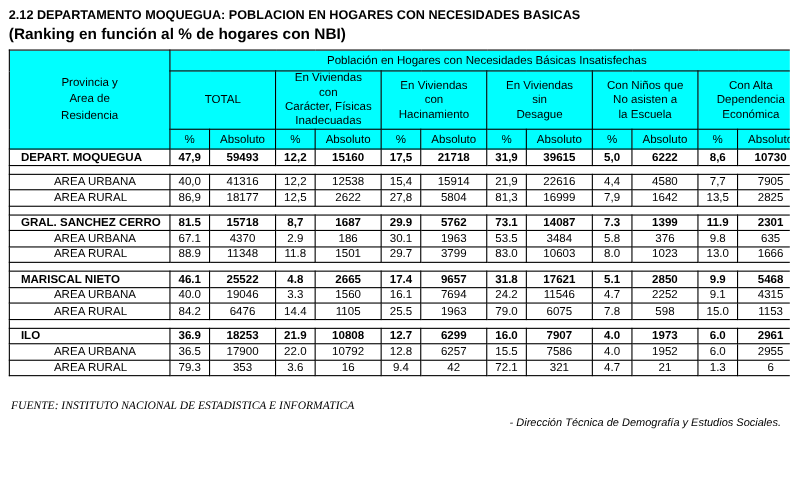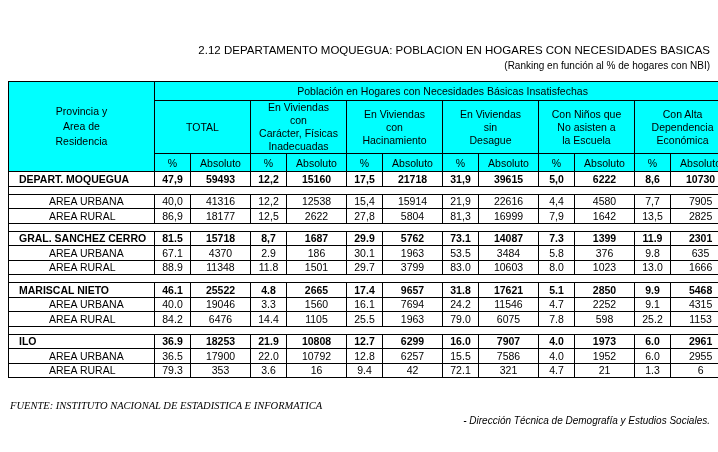--- a/index.html
+++ b/index.html
@@ -15,28 +15,27 @@
     overflow: hidden;
   }
   .page {
     position: relative;
     width: 718px;
     height: 452px;
     box-sizing: border-box;
     padding: 6px 8px 0 8px;
   }
   .title-block {
-    text-align: right;
-    font-weight: normal;
+    text-align: left;
+    font-weight: bold;
     font-size: 11.5px;
     line-height: 16px;
-    margin-top: 36px;
   }
   .title-line3 {
-    font-size: 10px;
+    font-size: 14px;
   }
   table.main {
     border-collapse: collapse;
     width: 702px;
     margin-top: 7px;
     table-layout: fixed;
   }
   table.main th, table.main td {
     border: 1px solid #000000;
     padding: 0;
@@ -315,21 +314,21 @@
           <td class="num">84.2</td>
           <td class="num">6476</td>
           <td class="num">14.4</td>
           <td class="num">1105</td>
           <td class="num">25.5</td>
           <td class="num">1963</td>
           <td class="num">79.0</td>
           <td class="num">6075</td>
           <td class="num">7.8</td>
           <td class="num">598</td>
-          <td class="num">25.2</td>
+          <td class="num">15.0</td>
           <td class="num side-border-right">1153</td>
         </tr>
         <tr class="spacer">
           <td colspan="13" class="side-border-left side-border-right"></td>
         </tr>
         <tr class="table-row row-bold">
           <td class="body-left side-border-left">ILO</td>
           <td class="num">36.9</td>
           <td class="num">18253</td>
           <td class="num">21.9</td>

